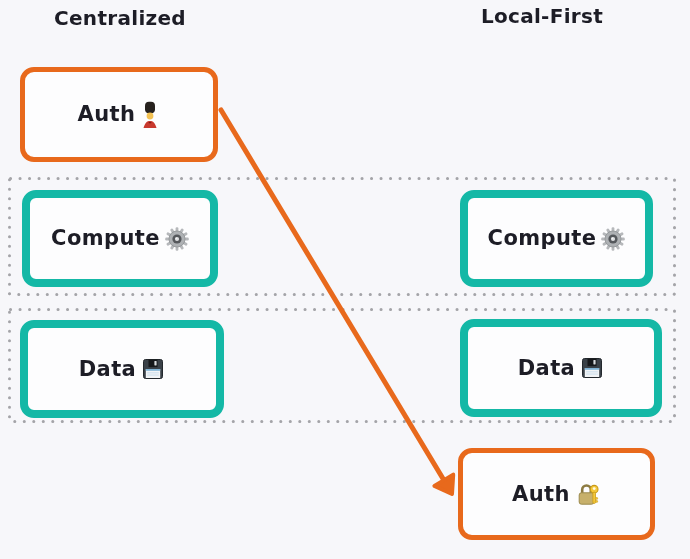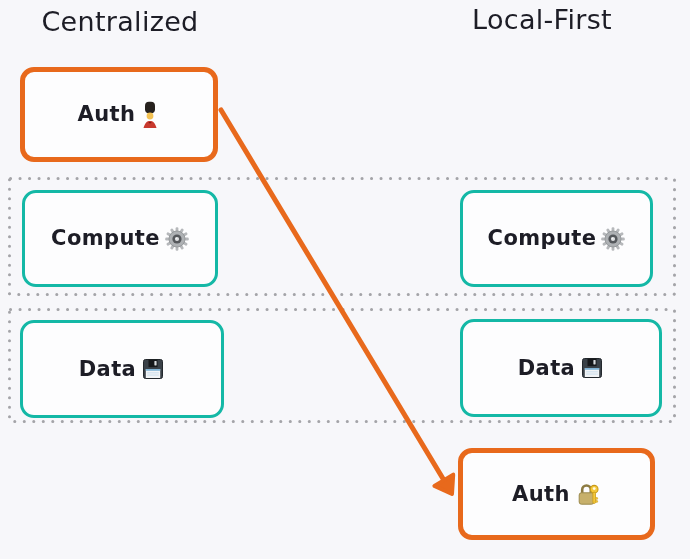--- a/index.html
+++ b/index.html
@@ -16,40 +16,40 @@
   }
   .layer { position: absolute; inset: 0; width: 690px; height: 559px; }
   .dotted-layer { z-index: 1; }
   .arrow-layer { z-index: 3; pointer-events: none; }
 
   .col-title {
     position: absolute;
     z-index: 2;
     width: 200px;
     text-align: center;
-    font-size: 27px;
-    font-weight: 400;
+    font-size: 20px;
+    font-weight: 700;
     letter-spacing: 0.3px;
     color: #1d1d26;
   }
   .col-title.left  { left: 20px;  top: 6px; }
   .col-title.right { left: 442px; top: 4px; }
 
   .box {
     position: absolute;
     z-index: 2;
     background: #fdfdfe;
     border-radius: 14px;
     display: flex;
     align-items: center;
     justify-content: center;
     gap: 5px;
     box-sizing: border-box;
   }
-  .box--black  { border: 3px solid #14b8a6; }
+  .box--black  { border: 8px solid #14b8a6; }
   .box--orange { border: 5px solid #e8691c; }
 
   .box-label {
     font-size: 21px;
     font-weight: 700;
     letter-spacing: 0.4px;
     color: #1d1d26;
     line-height: 1;
   }
   .emoji { display: block; }

